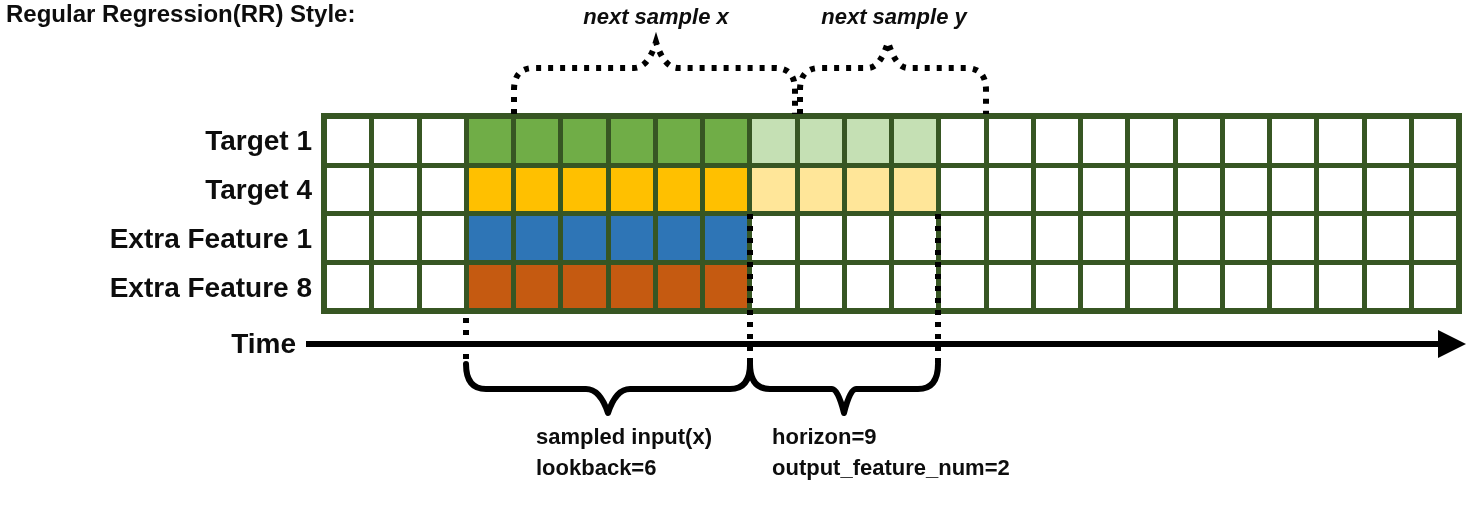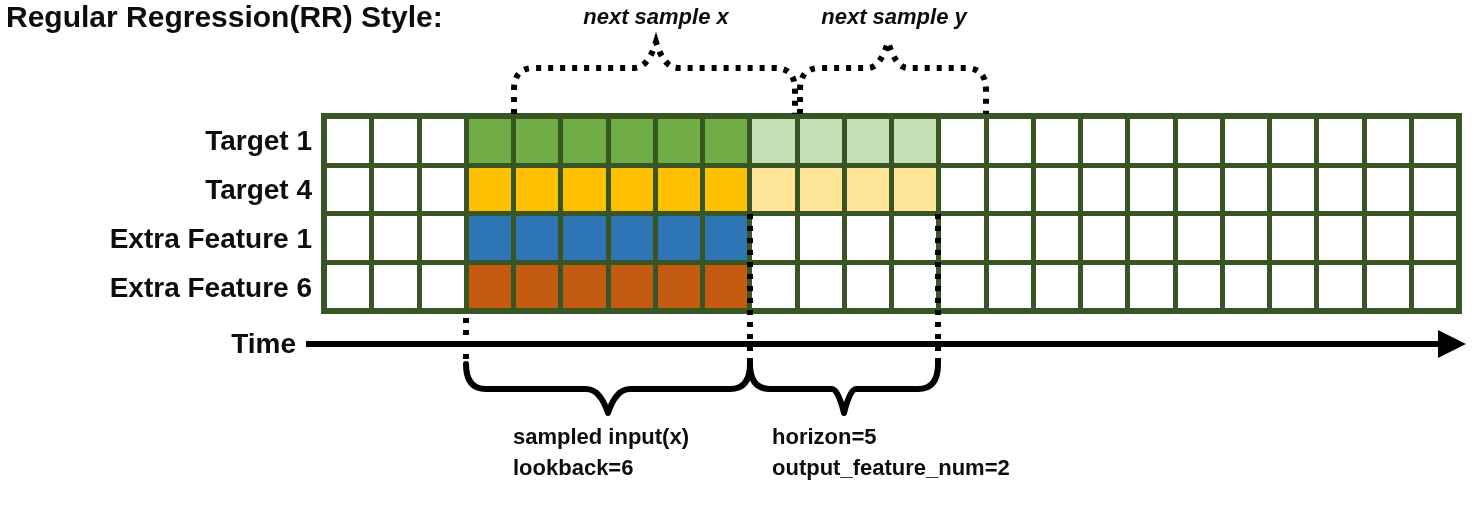--- a/index.html
+++ b/index.html
@@ -1,21 +1,21 @@
 <!DOCTYPE html>
 <html><head>
 <meta charset="utf-8">
 <style>
   html,body{margin:0;padding:0;background:#ffffff;}
   .canvas{
     position:relative; width:1476px; height:516px; overflow:hidden;
     background:#ffffff; font-family:"Liberation Sans", sans-serif; color:#0d0d0d;
   }
   .title{
-    position:absolute; left:6px; top:0px; font-size:30px; font-weight:bold;
+    position:absolute; left:6px; top:0px; font-size:24px; font-weight:bold;
     letter-spacing:0px; white-space:nowrap;
   }
   .brace-label{
     position:absolute; top:4px; width:300px; text-align:center;
     font-size:22px; font-weight:bold; font-style:italic; white-space:nowrap;
   }
   .brace-label.x{ left:506px; }
   .brace-label.y{ left:744px; }
   .row-label{
     position:absolute; left:0; width:312px; height:44px; line-height:44px;
@@ -30,38 +30,38 @@
     box-sizing:border-box; padding:6px; display:grid;
     grid-template-columns:repeat(24,1fr); grid-template-rows:repeat(4,1fr);
     gap:5px;
   }
   .cell{ background:#ffffff; }
   .svg-overlay{ position:absolute; left:0; top:0; pointer-events:none; }
   .note-block{
     position:absolute; top:421px; font-size:22px; font-weight:bold;
     line-height:31px; white-space:nowrap;
   }
-  .note-block.input{ left:513px; }
+  .note-block.input{ left:536px; }
   .note-block.output{ left:772px; }
   .note-line{ display:block; }
 </style>
 </head>
 <body>
 
 <div class="canvas">
 
   <div class="title">Regular Regression(RR) Style:</div>
 
   <div class="brace-label x">next sample x</div>
   <div class="brace-label y">next sample y</div>
 
   <div class="row-label" style="top:119px">Target 1</div>
   <div class="row-label" style="top:168px">Target 4</div>
   <div class="row-label" style="top:217px">Extra Feature 1</div>
-  <div class="row-label" style="top:266px">Extra Feature 6</div>
+  <div class="row-label" style="top:266px">Extra Feature 8</div>
 
   <div class="grid" id="grid" style="background: rgb(55, 86, 35);">
       <div class="cell" style="background: rgb(255, 255, 255);"></div>
       <div class="cell" style="background: rgb(255, 255, 255);"></div>
       <div class="cell" style="background: rgb(255, 255, 255);"></div>
       <div class="cell" style="background: rgb(112, 173, 71);"></div>
       <div class="cell" style="background: rgb(112, 173, 71);"></div>
       <div class="cell" style="background: rgb(112, 173, 71);"></div>
       <div class="cell" style="background: rgb(112, 173, 71);"></div>
       <div class="cell" style="background: rgb(112, 173, 71);"></div>
@@ -176,17 +176,17 @@
 
     <path d="M 750 364 Q 750 389 770 389 L 832 389 Q 838 389 844 413 Q 850 389 856 389 L 918 389 Q 938 389 938 364" fill="none" stroke="#000" stroke-width="6" stroke-linecap="round" stroke-linejoin="round"></path>
   </svg>
 
   <div class="note-block input">
     <span class="note-line">sampled input(x)</span>
     <span class="note-line">lookback=6</span>
   </div>
 
   <div class="note-block output">
-    <span class="note-line">horizon=5</span>
+    <span class="note-line">horizon=9</span>
     <span class="note-line">output_feature_num=2</span>
   </div>
 
 </div>
 
 </body></html>

